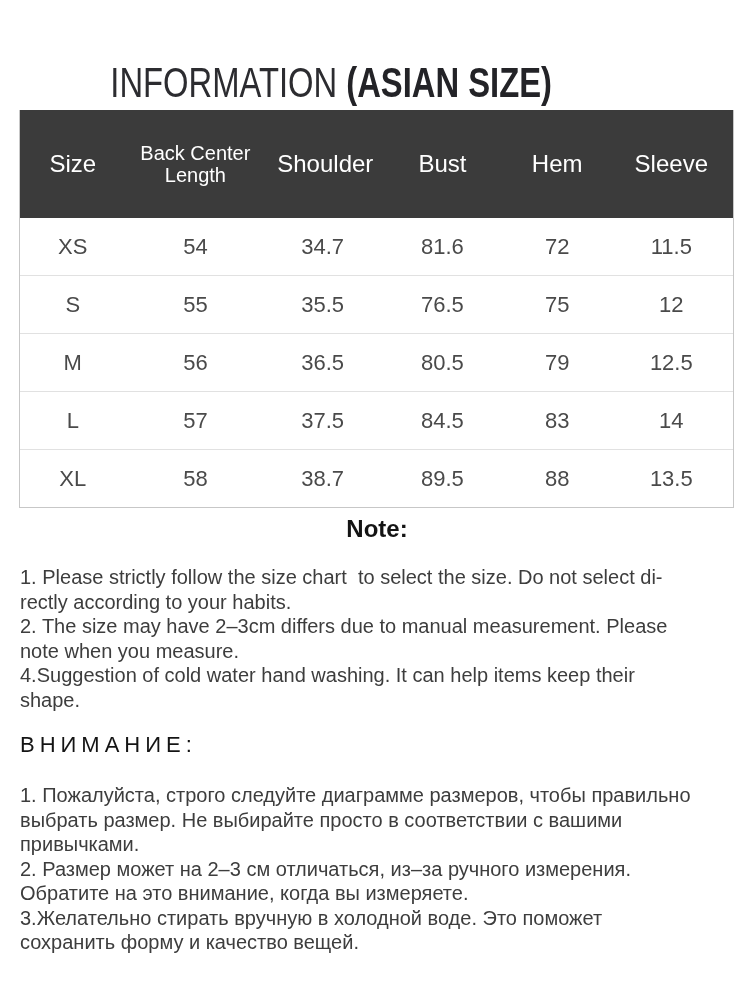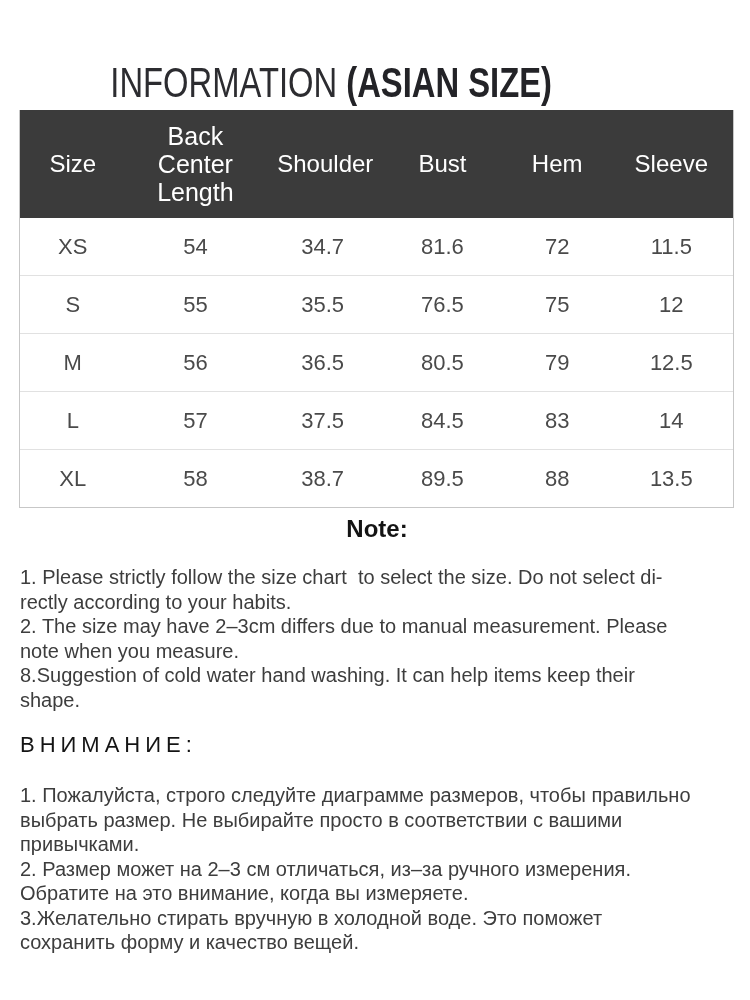--- a/index.html
+++ b/index.html
@@ -59,21 +59,21 @@
     background: #3b3b3b;
     color: #ffffff;
     font-weight: 400;
     height: 84px;
     font-size: 24px;
     vertical-align: middle;
     text-align: center;
     padding: 12px;
   }
   .size-table thead th.small-head {
-    font-size: 25px;
+    font-size: 20px;
     line-height: 1.12;
     padding: 0 14px;
   }
   .size-table tbody td {
     height: 57px;
     text-align: center;
     vertical-align: middle;
     font-size: 22px;
     color: #4a4a4a;
     padding: 0;
@@ -191,21 +191,21 @@
   </table>
 </div>
 
 <div class="note-section">
   <div class="note-heading">Note:</div>
   <div class="note-lines">
     <div class="text-line">1. Please strictly follow the size chart  to select the size. Do not select di-</div>
     <div class="text-line">rectly according to your habits.</div>
     <div class="text-line">2. The size may have 2–3cm differs due to manual measurement. Please</div>
     <div class="text-line">note when you measure.</div>
-    <div class="text-line">8.Suggestion of cold water hand washing. It can help items keep their</div>
+    <div class="text-line">4.Suggestion of cold water hand washing. It can help items keep their</div>
     <div class="text-line">shape.</div>
   </div>
 </div>
 
 <div class="attention-section">
   <div class="attention-heading">ВНИМАНИЕ:</div>
   <div class="attention-lines">
     <div class="text-line">1. Пожалуйста, строго следуйте диаграмме размеров, чтобы правильно</div>
     <div class="text-line">выбрать размер. Не выбирайте просто в соответствии с вашими</div>
     <div class="text-line">привычками.</div>

